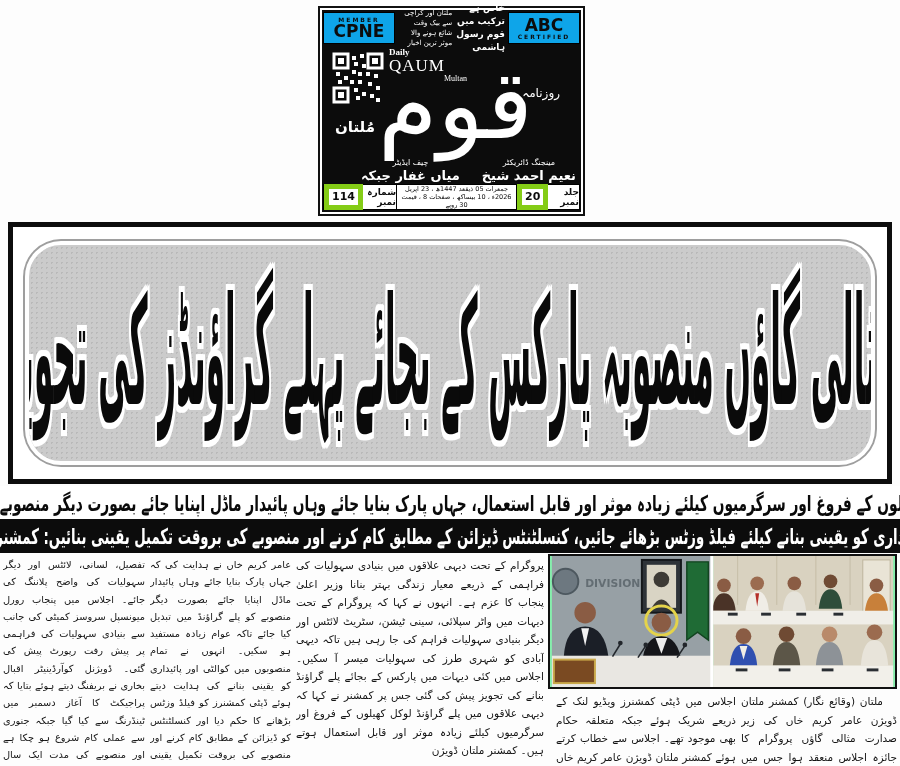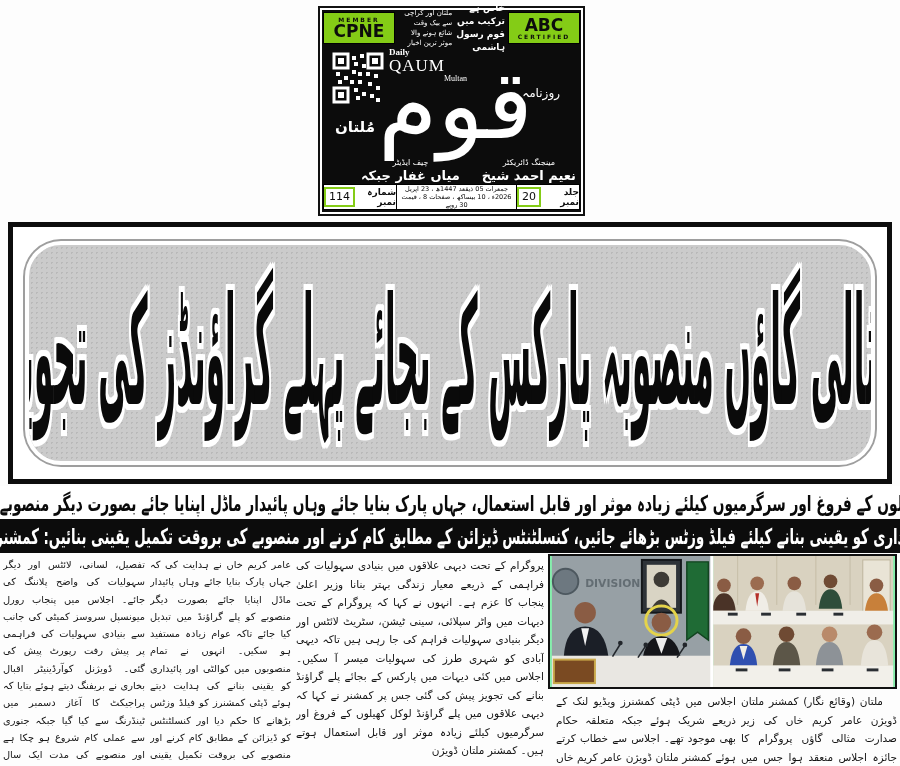--- a/index.html
+++ b/index.html
@@ -12,21 +12,21 @@
   .masthead{
     position:absolute;left:318px;top:6px;width:267px;height:210px;
     background:#0c0c0c;border:2px solid #111;box-shadow:inset 0 0 0 2px #fff;
     box-sizing:border-box;
   }
   .mast-top{
     position:absolute;left:3px;right:3px;top:4px;height:32px;
     display:flex;align-items:stretch;background:#0c0c0c;
   }
   .cert-box{
-    background:#84cc16;color:#0c0c0c;border:1px solid #000;
+    background:#0ea5e9;color:#0c0c0c;border:1px solid #000;
     display:flex;flex-direction:column;align-items:center;justify-content:center;
     width:70px;line-height:1;
   }
   .cert-box .small{font-size:6px;letter-spacing:2px;font-weight:bold;}
   .cert-box .big{font-size:17px;font-weight:bold;letter-spacing:0;}
   .slogan{
     flex:1;display:flex;align-items:center;justify-content:center;
     color:#fff;direction:rtl;line-height:1.45;padding:0 3px;
   }
   .slogan .s1{font-size:9px;font-weight:bold;}
@@ -50,21 +50,21 @@
   .editor .n{font-size:13px;font-weight:bold;}
   .editor.left{left:38px;}
   .editor.right{right:4px;}
   .mast-bottom{
     position:absolute;left:3px;right:3px;bottom:4px;height:26px;background:#fff;
     border:1px solid #000;display:flex;direction:rtl;align-items:stretch;
     color:#0c0c0c;box-sizing:border-box;
   }
   .mb-cell{display:flex;align-items:center;justify-content:center;gap:3px;direction:rtl;}
   .mb-label{font-size:9px;font-weight:bold;}
-  .mb-num{font-size:11px;font-weight:normal;border:2px solid #84cc16;padding:0 3px;line-height:1.4;}
+  .mb-num{font-size:11px;font-weight:bold;border:5px solid #84cc16;padding:0 3px;line-height:1.4;}
   .mb-vol{width:62px;border-left:1px solid #000;}
   .mb-date{flex:1;font-size:6.5px;justify-content:center;padding:0 2px;text-align:center;}
   .mb-issue{width:72px;border-right:1px solid #000;}
   
   .headline-box{
     position:absolute;left:8px;top:222px;width:884px;height:262px;
     background:#fff;border:5px solid #0d0d0d;box-sizing:border-box;overflow:hidden;
   }
   .headline-blob{
     position:absolute;left:12px;right:12px;top:14px;bottom:14px;

